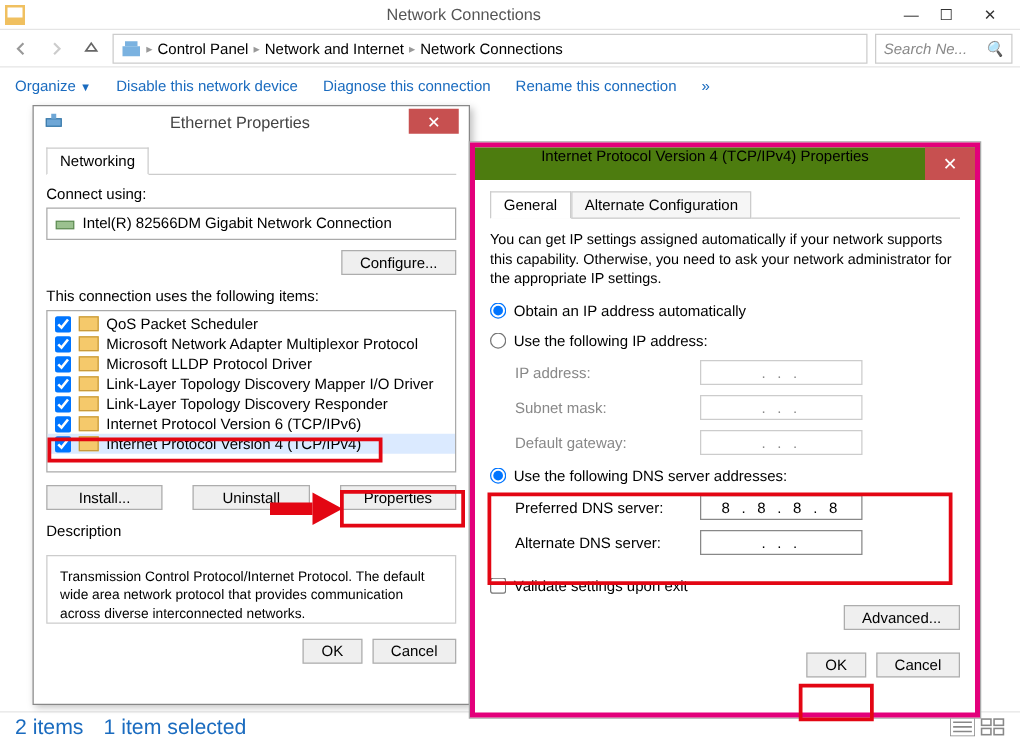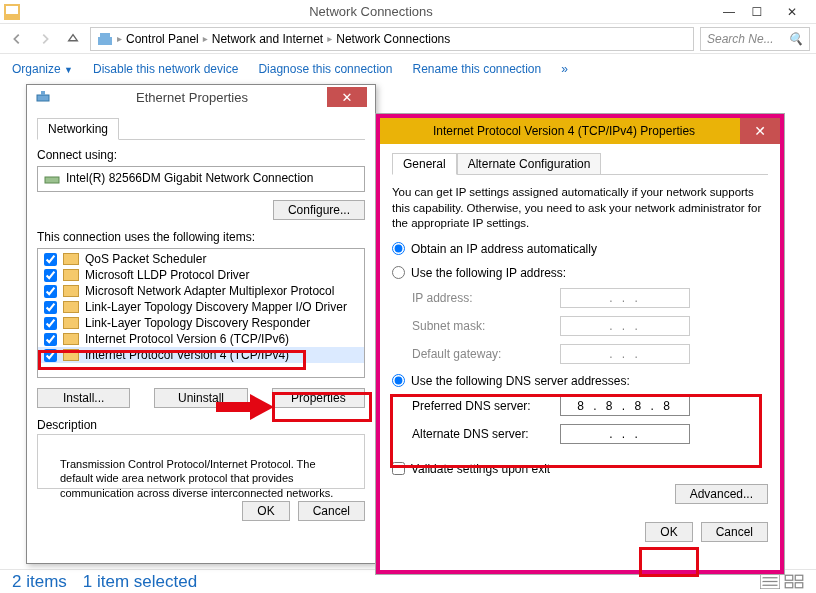--- a/index.html
+++ b/index.html
@@ -45,30 +45,30 @@
 .items-lbl { margin-top:10px; }
 .items-box { margin-top:4px; border:1px solid #aaa; height:130px; overflow-y:auto; padding:2px 0; }
 .item-row { display:flex; align-items:center; gap:6px; padding:1px 6px; }
 .item-row input[type=checkbox] { width:13px; height:13px; }
 .item-row .icon { width:16px; height:12px; background:#f5c96b; border:1px solid #c89a3a; position:relative; }
 .item-row .icon::after { content:""; position:absolute; right:-3px; top:2px; width:0; height:0; border-top:4px solid transparent; border-bottom:4px solid transparent; border-left:6px solid #4c8; display:none; }
 .item-row.sel { background:#dbeaff; }
 .btnrow { display:flex; gap:24px; margin-top:10px; }
 .btnrow .btn { flex:1; }
 .desc-lbl { margin-top:10px; }
-.desc-box { margin-top:2px; border:1px solid #ccc; padding:22px; height:55px; font-size:11px; line-height:1.3; }
+.desc-box { margin-top:12px; border:1px solid #ccc; padding:10px; height:55px; font-size:11px; line-height:1.3; }
 .okrow { display:flex; justify-content:flex-end; gap:8px; margin-top:12px; }
 
 
 .hl { position:absolute; border:3px solid #e30613; pointer-events:none; }
 .arrow-red { position:absolute; }
 
 
 .dlg2 { position:absolute; left:376px; top:114px; width:408px; height:460px; background:#fff; border:4px solid #e3007b; box-shadow:0 0 0 1px #aaa; }
-.dlg2-title { height:26px; background:#eab308; color:#000; display:flex; align-items:center; padding-left:8px; font-size:12px; }
+.dlg2-title { height:26px; background:#4d7c0f; color:#000; display:flex; padding-left:8px; font-size:12px; }
 .dlg2-title .t { flex:1; text-align:center; }
 .dlg2-title .close { width:40px; height:26px; background:#c75050; color:#fff; display:flex; align-items:center; justify-content:center; font-size:14px; }
 .dlg2-body { padding:8px 12px; }
 .tabstrip2 { border-bottom:1px solid #ccc; display:flex; }
 .tab2 { border:1px solid #ccc; border-bottom:1px solid #fff; background:#fff; padding:3px 10px; position:relative; top:1px; }
 .tab2.inact { border-bottom:1px solid #ccc; background:#f6f6f6; }
 .help-text { margin-top:10px; font-size:11.5px; line-height:1.35; }
 .radio-row { display:flex; align-items:center; gap:6px; margin-top:10px; }
 .radio-row input { width:13px; height:13px; }
 .sub-field { display:flex; align-items:center; gap:8px; margin-left:20px; margin-top:8px; color:#888; }
@@ -194,26 +194,26 @@
     <div class="items-lbl">This connection uses the following items:</div>
     <div class="items-box">
       <div class="item-row">
           <input type="checkbox" checked="" style="">
           <span class="icon"></span>
           <span>QoS Packet Scheduler</span>
         </div>
       <div class="item-row">
           <input type="checkbox" checked="" style="">
           <span class="icon"></span>
+          <span>Microsoft Network Adapter Multiplexor Protocol</span>
+        </div>
+      <div class="item-row">
+          <input type="checkbox" checked="" style="">
+          <span class="icon"></span>
           <span>Microsoft LLDP Protocol Driver</span>
-        </div>
-      <div class="item-row">
-          <input type="checkbox" checked="" style="">
-          <span class="icon"></span>
-          <span>Microsoft Network Adapter Multiplexor Protocol</span>
         </div>
       <div class="item-row">
           <input type="checkbox" checked="" style="">
           <span class="icon"></span>
           <span>Link-Layer Topology Discovery Mapper I/O Driver</span>
         </div>
       <div class="item-row">
           <input type="checkbox" checked="" style="">
           <span class="icon"></span>
           <span>Link-Layer Topology Discovery Responder</span>

